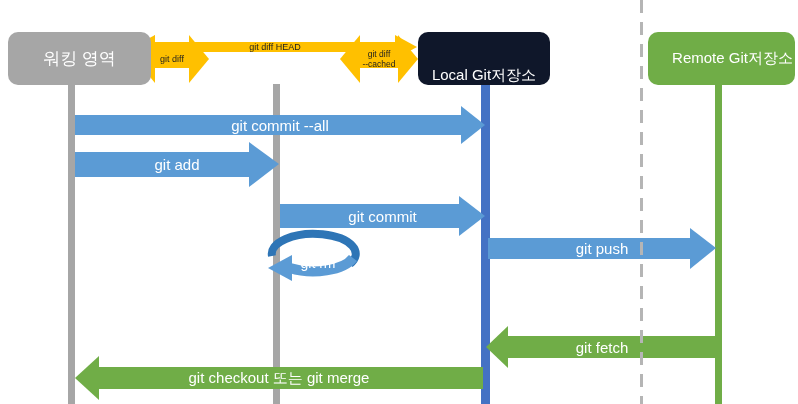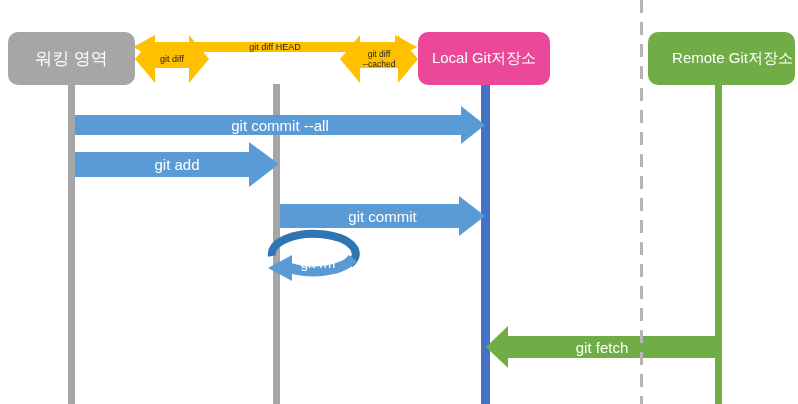--- a/index.html
+++ b/index.html
@@ -29,23 +29,23 @@
   }
 
   
   .hbox {
     position:absolute; top:32px; height:53px; z-index:4;
     border-radius:10px; color:#ffffff;
     display:flex; align-items:center; justify-content:center;
     text-align:center;
   }
   .hbox.gray  { background:#a6a6a6; }
-  .hbox.blue  { background:#ec4899; }
+  .hbox.blue  { background:#0f172a;align-items:flex-end; }
   .hbox.green { background:#70ad47; }
-  .hb-working { left:8px;   width:127px; font-size:17px; }
+  .hb-working { left:8px;   width:143px; font-size:17px; }
   .hb-staging { left:207px; width:133px; font-size:17px; }
   .hb-local   { left:418px; width:132px; font-size:15px; }
   .hb-remote  { left:648px; width:147px; font-size:15px;padding-left:22px; }
 
   
   .arrow { position:absolute; z-index:3; }
   .abody { position:absolute; }
   .abody.yellow { background:#ffc000; }
   .abody.blue   { background:#5b9bd5; }
   .abody.green  { background:#70ad47; }
@@ -127,22 +127,32 @@
     <div class="lbl white">git add</div>
   </div>
 
   <svg class="rm-loop" width="110" height="60" viewBox="0 0 110 60">
     <path d="M 14 34 A 42 20 0 1 1 92 42" fill="none" stroke="#2e75b6" stroke-width="8"></path>
     <path d="M 95 36 A 42 20 0 0 1 32 46" fill="none" stroke="#5b9bd5" stroke-width="10"></path>
     <polygon points="34,33 34,59 10,46" fill="#5b9bd5"></polygon>
   </svg>
   <div class="rm-label">git rm</div>
 
+  <div class="arrow" style="left:488px;top:228px;width:228px;height:41px;">
+    <div class="abody blue" style="left:0;right:26px;top:10px;bottom:10px;"></div>
+    <div class="tri" style="right:0;top:0;border-width:20px 0 21px 26px;border-color:transparent transparent transparent #5b9bd5;"></div>
+    <div class="lbl white">git push</div>
+  </div>
 
 
   <div class="arrow" style="left:486px;top:326px;width:232px;height:42px;">
     <div class="tri" style="left:0;top:0;border-width:21px 22px 21px 0;border-color:transparent #70ad47 transparent transparent;"></div>
     <div class="abody green" style="left:22px;right:0;top:10px;bottom:10px;"></div>
     <div class="lbl white">git fetch</div>
   </div>
 
+  <div class="arrow" style="left:75px;top:356px;width:408px;height:44px;">
+    <div class="tri" style="left:0;top:0;border-width:22px 24px 22px 0;border-color:transparent #70ad47 transparent transparent;"></div>
+    <div class="abody green" style="left:24px;right:0;top:11px;bottom:11px;"></div>
+    <div class="lbl white">git checkout 또는 git merge</div>
+  </div>
 
 </div>
 
 </body></html>

